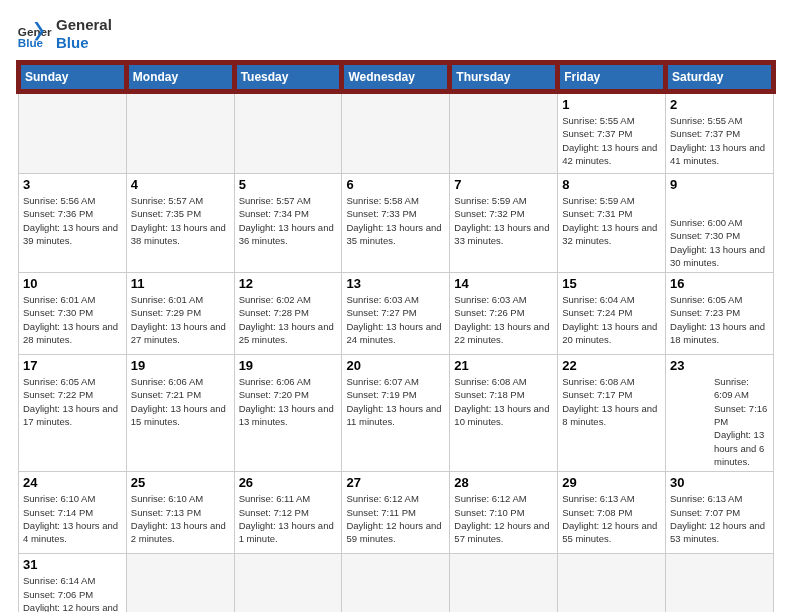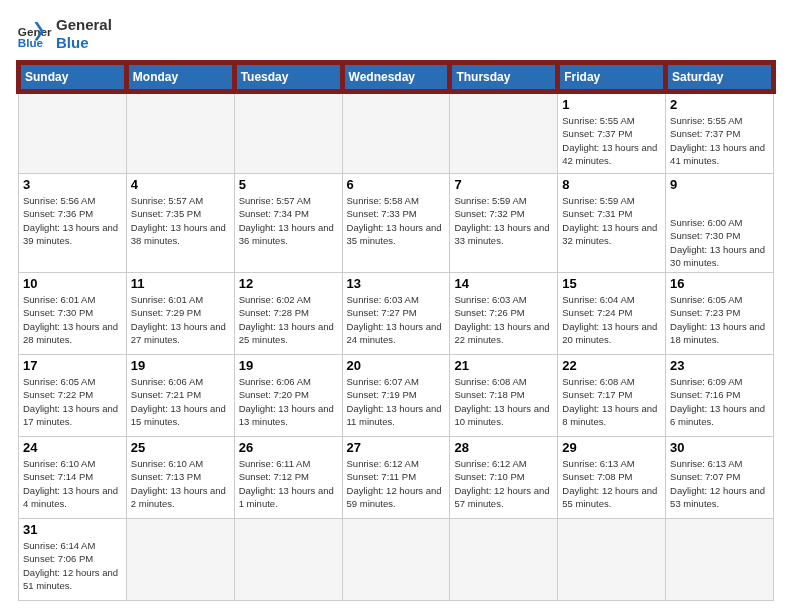--- a/index.html
+++ b/index.html
@@ -251,21 +251,21 @@
 Daylight: 13 hours and 10 minutes.</div>
         </td>
         <td>
           <span class="day-number">22</span>
           <div class="day-info" style="white-space: pre-line;">Sunrise: 6:08 AM
 Sunset: 7:17 PM
 Daylight: 13 hours and 8 minutes.</div>
         </td>
         <td>
           <span class="day-number">23</span>
-          <div class="day-info" style="white-space: pre-line;">Sunrise: 6:09 AM
+          <div class="day-info" style="white-space: pre-line; margin-left: 44px;">Sunrise: 6:09 AM
 Sunset: 7:16 PM
 Daylight: 13 hours and 6 minutes.</div>
         </td>
       </tr>
       <tr class="week-row">
         <td>
           <span class="day-number">24</span>
           <div class="day-info" style="white-space: pre-line;">Sunrise: 6:10 AM
 Sunset: 7:14 PM
 Daylight: 13 hours and 4 minutes.</div>

